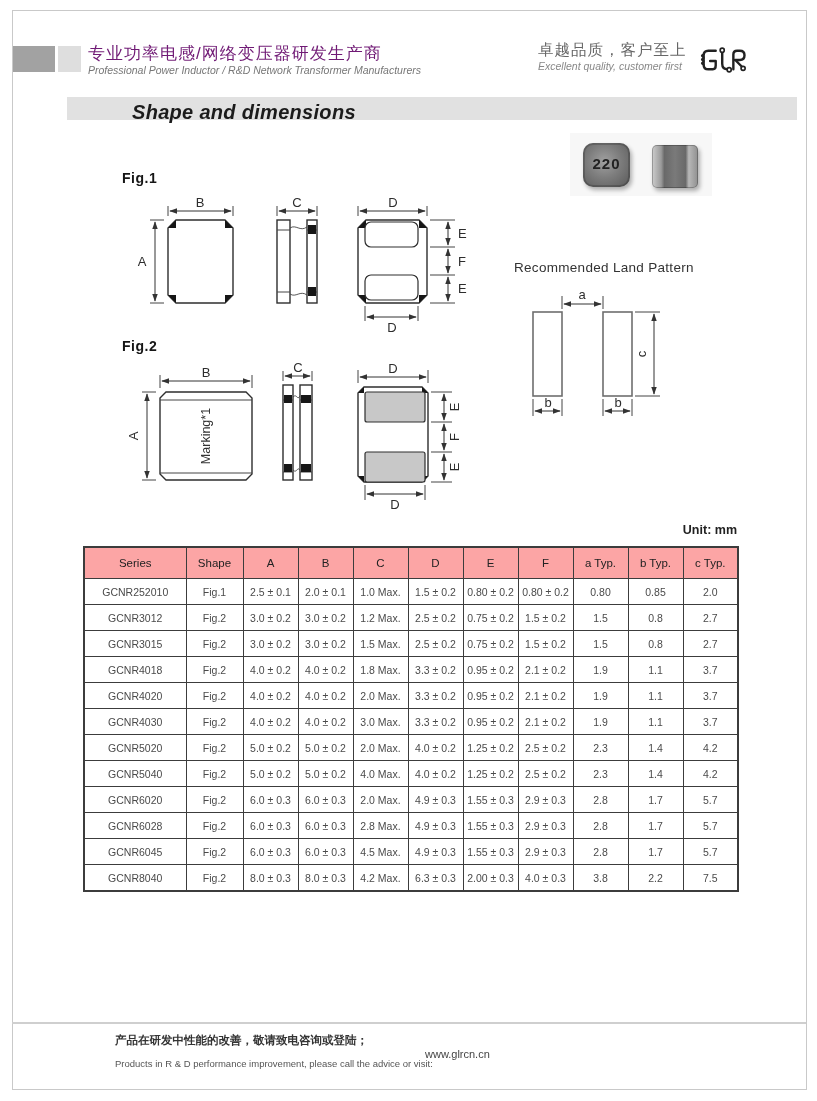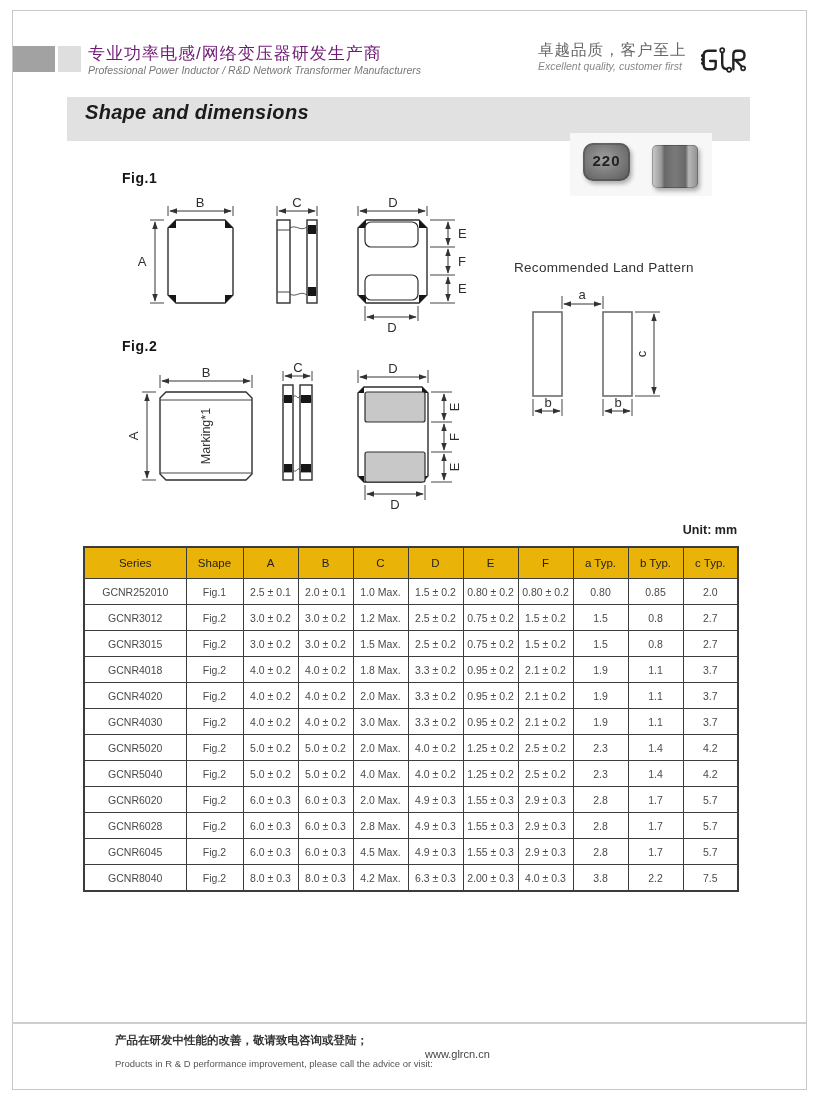--- a/index.html
+++ b/index.html
@@ -10,58 +10,58 @@
   
   .sq{position:absolute;top:46px;height:26px;}
   .sq.dark{left:13px;width:42px;background:#a2a2a2;}
   .sq.light{left:58px;width:23px;background:#dedede;}
   .hdr-cn{position:absolute;left:88px;top:42px;font-size:17px;color:#701a75;letter-spacing:1px;}
   .hdr-en{position:absolute;left:88px;top:64px;font-size:10.5px;font-style:italic;color:#777;}
   .slogan-cn{position:absolute;left:538px;top:40px;font-size:15.5px;color:#666;letter-spacing:1px;}
   .slogan-en{position:absolute;left:538px;top:60px;font-size:10.5px;font-style:italic;color:#888;text-align:center;}
   .logo{position:absolute;left:699px;top:45px;}
   
-  .section-bar{position:absolute;left:67px;top:97px;width:683px;height:44px;background:#e1e1e1;}
+  .section-bar{position:absolute;left:67px;top:97px;width:683px;height:23px;background:#e1e1e1;padding-left:47px;}
   .section-bar span{display:block;padding-left:18px;line-height:31px;font-size:20px;
         font-weight:bold;font-style:italic;color:#1b1b1b;letter-spacing:.3px;}
   
   .drawings{position:absolute;left:80px;top:135px;}
   .drawings .body{fill:#fff;stroke:#2e2e2e;stroke-width:1.4;}
   .drawings .pad{fill:#fff;stroke:#2e2e2e;stroke-width:1.2;}
   .drawings .pad2{fill:#c8c8c8;stroke:#2e2e2e;stroke-width:1.2;}
   .drawings .padland{fill:#fff;stroke:#6e6e6e;stroke-width:1.6;}
   .drawings .wedge{fill:#161616;stroke:none;}
   .drawings .dim{stroke:#444;stroke-width:1;fill:none;}
   .drawings .thin{stroke:#444;stroke-width:.9;fill:none;}
   .drawings .arr2{stroke:#333;stroke-width:1;fill:none;
         marker-start:url(#arr);marker-end:url(#arr);}
   .drawings text{font-family:"Liberation Sans",sans-serif;font-size:13px;fill:#2d2d2d;}
   .drawings .figlab{font-size:14px;font-weight:bold;fill:#161616;letter-spacing:.5px;}
   .drawings .lpt{font-size:13.5px;fill:#333;letter-spacing:.3px;}
   .drawings .mk{font-size:12.5px;fill:#333;}
   
   .photo-bg{position:absolute;left:570px;top:133px;width:142px;height:63px;background:#f7f7f7;}
-  .photo1{position:absolute;left:583px;top:143px;width:47px;height:38px;border-radius:10px;
+  .photo1{position:absolute;left:583px;top:143px;width:47px;height:44px;border-radius:10px;
         background:radial-gradient(ellipse at 45% 42%,#a0a0a0 0%,#7d7d7d 45%,#585858 100%);
         box-shadow:inset 0 0 0 2px rgba(0,0,0,.18),2px 3px 4px rgba(0,0,0,.30);
         display:flex;align-items:center;justify-content:center;}
   .photo1 span{font-size:15px;color:#222;font-weight:bold;letter-spacing:1px;
         transform:translateY(-2px);}
   .photo2{position:absolute;left:652px;top:145px;width:46px;height:43px;border-radius:5px;
         background:linear-gradient(to right,#cdcdcd 0%,#9a9a9a 20%,#696969 27%,#7a7a7a 50%,
           #696969 73%,#b8b8b8 80%,#8f8f8f 100%);
         box-shadow:inset 0 0 0 1px rgba(0,0,0,.25),2px 3px 4px rgba(0,0,0,.30);}
   
   .unit{position:absolute;left:83px;top:523px;width:654px;text-align:right;
         font-size:12.5px;font-weight:bold;color:#222;}
   table.dims{position:absolute;left:83px;top:546px;width:654px;border-collapse:collapse;
         table-layout:fixed;}
   table.dims th,table.dims td{border:1px solid #3c3c3c;text-align:center;padding:0;}
   table.dims{border:2px solid #3c3c3c;}
-  table.dims th{height:30px;background:#eab308;font-size:11.5px;font-weight:normal;color:#222;}
+  table.dims th{height:30px;background:#fca5a5;font-size:11.5px;font-weight:normal;color:#222;}
   table.dims td{height:25px;font-size:10.5px;color:#4a4a4a;}
   
   .footnote{position:absolute;left:90px;top:937px;font-size:11.5px;color:#333;}
   .footer-sep{position:absolute;left:12px;top:1022px;width:794px;height:2px;background:#cfcfcf;}
   .footer-cn{position:absolute;left:115px;top:1033px;font-size:11.5px;color:#333;font-weight:bold;}
   .footer-en{position:absolute;left:115px;top:1050px;font-size:9.5px;color:#555;margin-top:8px;}
   .footer-url{position:absolute;left:425px;top:1048px;font-size:11px;color:#444;}
 </style>
 </head>
 <body>

